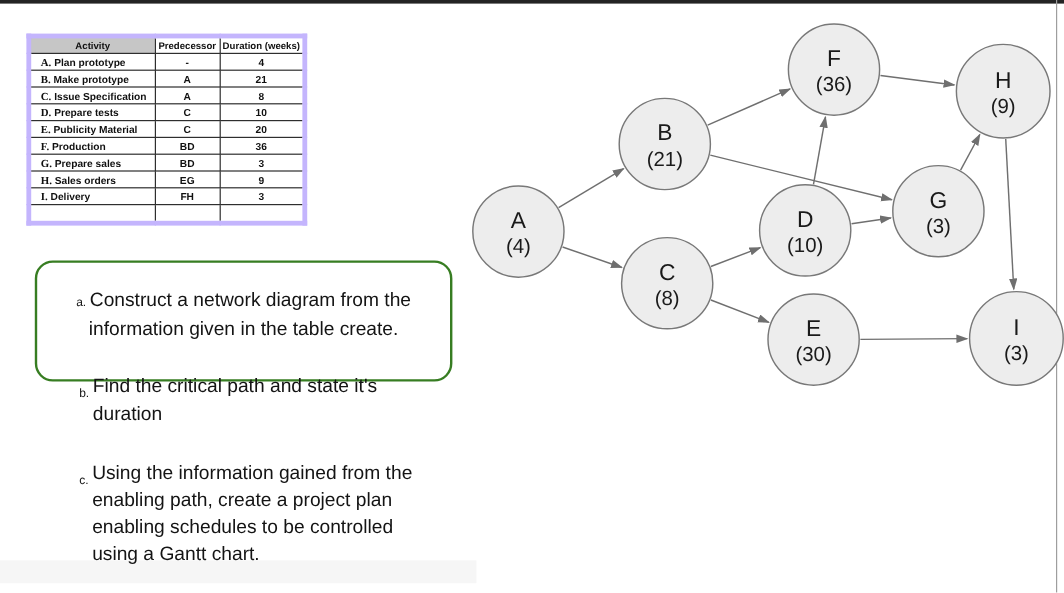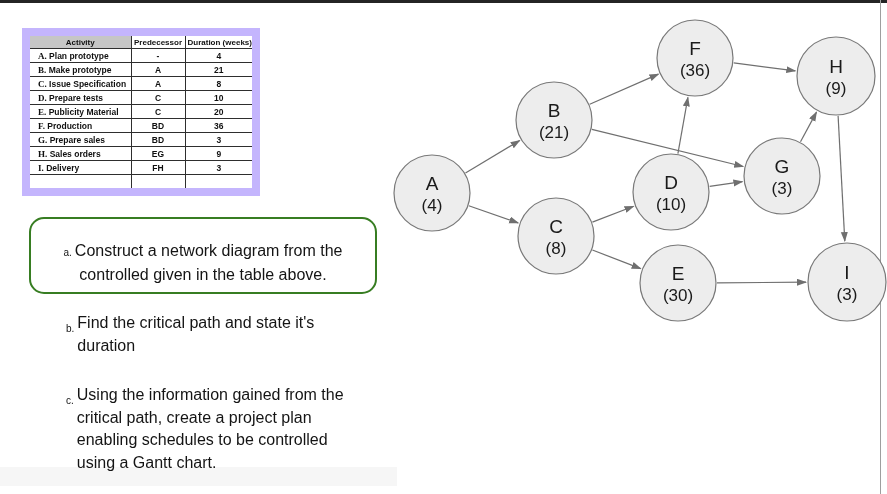--- a/index.html
+++ b/index.html
@@ -4,31 +4,31 @@
 <style>
   html,body{margin:0;padding:0;background:#fff;}
   .canvas{position:relative;width:887px;height:494px;background:#ffffff;overflow:hidden;
           font-family:"Liberation Sans",sans-serif;color:#141414;}
   .top-bar{position:absolute;left:0;top:0;width:887px;height:3px;background:#242424;}
   .page-line{position:absolute;left:880px;top:0;width:1px;height:494px;background:#9e9e9e;}
   .bottom-strip{position:absolute;left:0;top:467px;width:397px;height:19px;background:#f6f6f6;}
 
   
   .act-table{position:absolute;left:22px;top:28px;width:230px;border-collapse:collapse;
-             table-layout:fixed;border:8px solid #c4b5fd;font-size:8.5px;color:#101010;}
+             table-layout:fixed;border:4px solid #c4b5fd;font-size:8.5px;color:#101010;}
   .act-table th,.act-table td{border:1px solid #2e2e2e;padding:0 2px;height:13px;
              text-align:center;overflow:hidden;white-space:nowrap;font-weight:bold;}
   .act-table th{font-weight:bold;font-size:8px;height:12px;}
   .col-activity{width:105px;} .col-pred{width:54px;} .col-dur{width:71px;}
   .th-activity{background:#c6c6c6;}
   .act-table td.activity-cell{text-align:left;padding-left:8px;}
   .t-letter{font-family:"Liberation Serif",serif;font-size:9px;}
 
   
-  .q-box{position:absolute;left:29px;top:217px;width:348px;height:77px;box-sizing:border-box;
+  .q-box{position:absolute;left:29px;top:217px;width:348px;height:101px;box-sizing:border-box;
          border:2px solid #377d22;border-radius:15px;}
   .q-box-inner{margin-top:21px;text-align:center;font-size:16px;line-height:22px;}
   .q-prefix{font-size:10px;margin-right:3px;}
   .q-item{position:absolute;display:flex;font-size:16px;line-height:23px;}
   .q-item .q-prefix{margin-top:6px;flex:0 0 auto;}
   .q-b{left:66px;top:311px;}
   .q-c{left:66px;top:384px;line-height:22.5px;}
 
   
   .diagram-svg{position:absolute;left:0;top:0;width:887px;height:494px;}
@@ -107,37 +107,37 @@
           <td class="activity-cell"></td>
           <td></td>
           <td></td>
         </tr>
       </tbody>
   </table>
 
   <div class="q-box" id="q-box-a" style="border-color: rgb(55, 125, 34);">
     <div class="q-box-inner">
       <div><span class="q-prefix">a.</span><span>Construct a network diagram from the</span></div>
-      <div>controlled given in the table above.</div>
+      <div>information given in the table create.</div>
     </div>
   </div>
 
   <div class="q-item q-b">
     <span class="q-prefix">b.</span>
     <div>
       <div>Find the critical path and state it's</div>
       <div>duration</div>
     </div>
   </div>
 
   <div class="q-item q-c">
     <span class="q-prefix">c.</span>
     <div>
       <div>Using the information gained from the</div>
-      <div>critical path, create a project plan</div>
+      <div>enabling path, create a project plan</div>
       <div>enabling schedules to be controlled</div>
       <div>using a Gantt chart.</div>
     </div>
   </div>
 
   <svg class="diagram-svg" id="diagram-svg" viewBox="0 0 887 494">
     <defs>
       <marker id="arrow" markerUnits="userSpaceOnUse" markerWidth="12" markerHeight="9" refX="9" refY="3.5" orient="auto">
         <path d="M0,0 L10,3.5 L0,7 Z" fill="#6f6f6f"></path>
       </marker>

